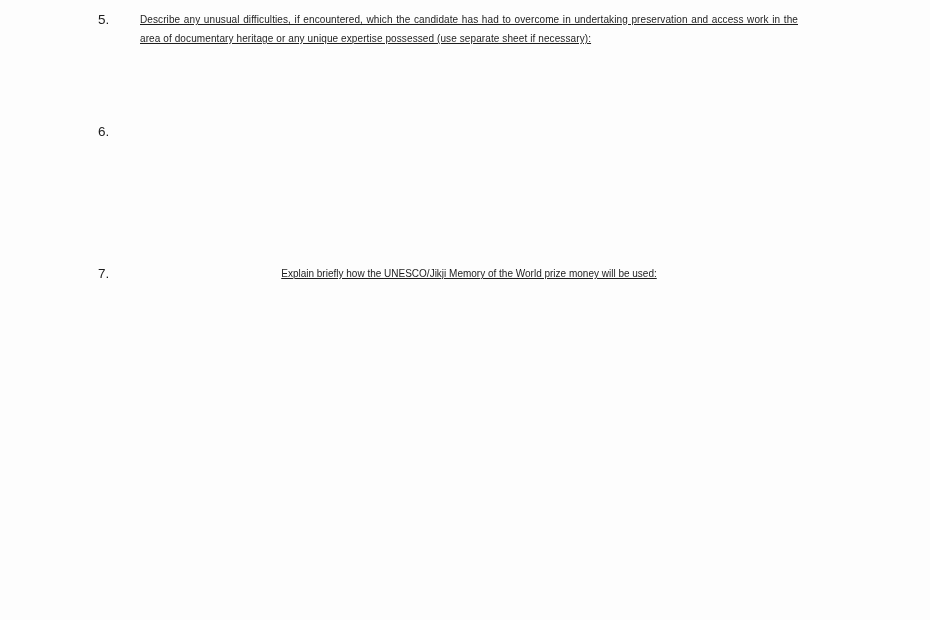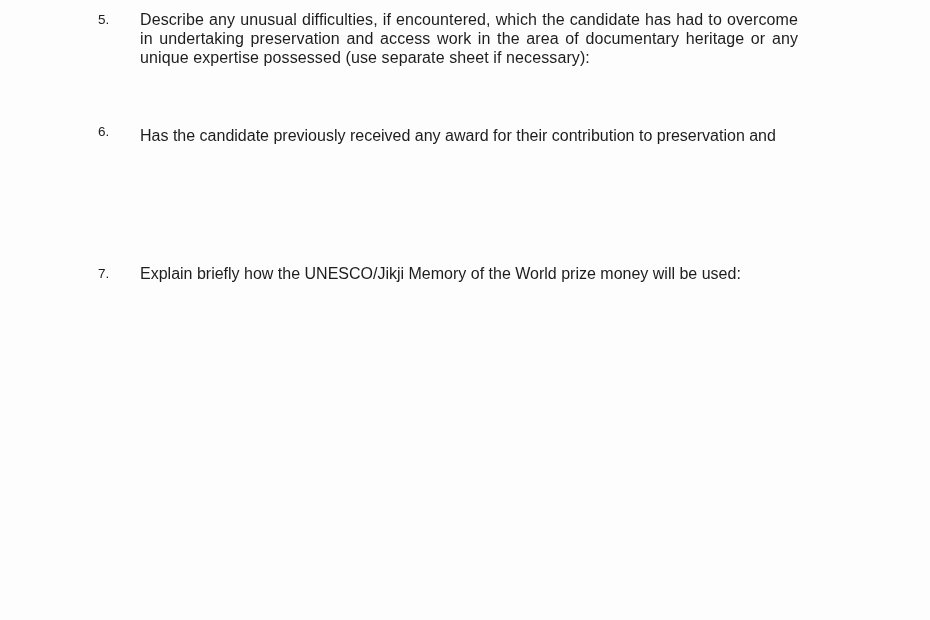--- a/index.html
+++ b/index.html
@@ -27,22 +27,23 @@
   }
   .q-num {
     width: 42px;
     flex: 0 0 42px;
     font-size: 13.5px;
     color: #1d1d1d;
     line-height: 18px;
     padding-top: 1px;
   }
   .q-body {
-    font-size: 16px;
+    font-size: 10px;
     color: #1d1d1d;
+    text-decoration: underline;
   }
   
   #q5 {
     left: 98px;
     top: 10px;
     width: 700px;
   }
   #q5 .q-body {
     width: 668px;
     text-align: justify;
@@ -67,20 +68,21 @@
   }
   
   #q7 {
     left: 98px;
     top: 264px;
     width: 700px;
   }
   #q7 .q-body {
     width: 668px;
     line-height: 19px;
+    text-align: center;
   }
   .answer-area {
     position: absolute;
     left: 98px;
     right: 40px;
     background: transparent;
   }
   #answer5 { top: 62px; height: 54px; }
   #answer6 { top: 196px; height: 62px; }
   #answer7 { top: 292px; height: 300px; }
@@ -93,21 +95,20 @@
   <div class="q-block" id="q5">
     <div class="q-num">5.</div>
     <div class="q-body">Describe any unusual difficulties, if encountered, which the candidate has had to overcome in undertaking preservation and access work in the area of documentary heritage or any unique expertise possessed (use separate sheet if necessary):</div>
   </div>
 
   <div class="answer-area" id="answer5"></div>
 
   <div class="q-block" id="q6">
     <div class="q-num">6.</div>
     <div class="q-body">
-      <span class="line-1">Has the candidate previously received any award for their contribution to preservation and</span>
     </div>
   </div>
 
   <div class="answer-area" id="answer6"></div>
 
   <div class="q-block" id="q7">
     <div class="q-num">7.</div>
     <div class="q-body">Explain briefly how the UNESCO/Jikji Memory of the World prize money will be used:</div>
   </div>
 

